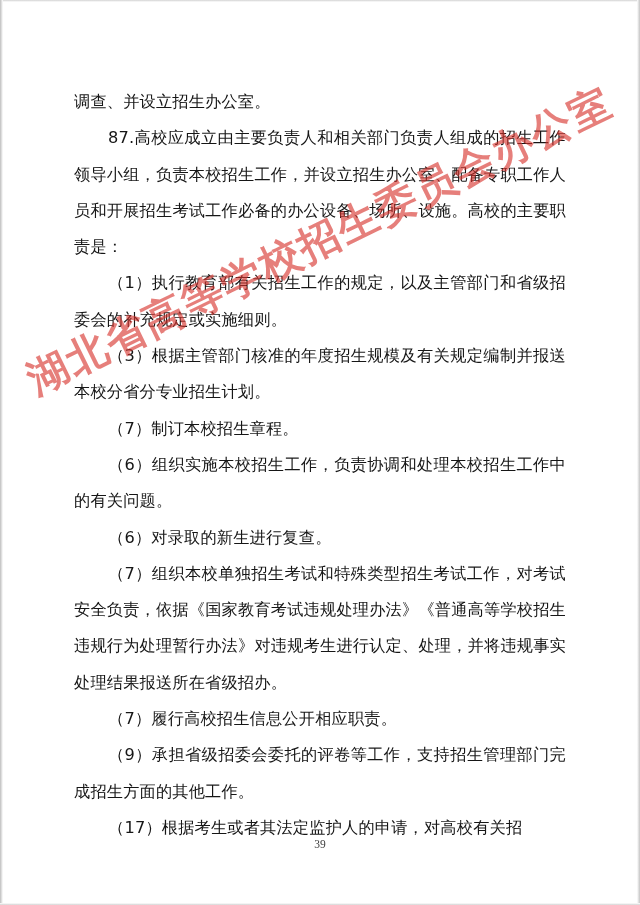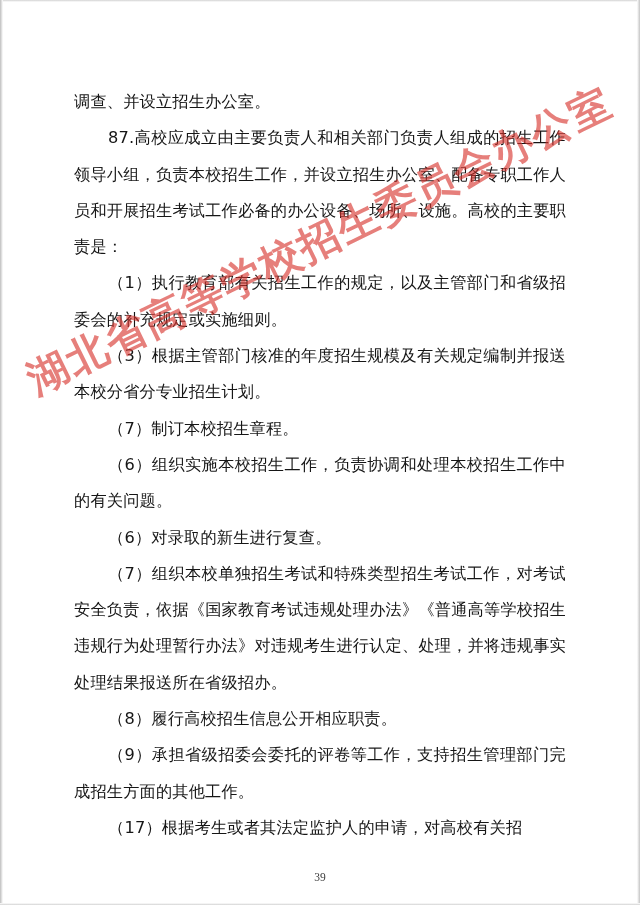--- a/index.html
+++ b/index.html
@@ -59,21 +59,20 @@
   }
   .page-number {
     position: absolute;
     left: 0;
     right: 0;
     top: 838px;
     text-align: center;
     font-size: 11.5px;
     color: #3a3a3a;
     font-family: "Liberation Serif", serif;
-    margin-top: 33px;
   }
   
   .watermark {
     position: absolute;
     left: 30px;
     top: 355px;
     width: 580px;
     transform: rotate(-26deg);
     transform-origin: left center;
     color: #d7322c;
@@ -97,21 +96,21 @@
 
   <div class="body-text">
     <p class="para">调查、并设立招生办公室。</p>
     <p class="para indent">87.高校应成立由主要负责人和相关部门负责人组成的招生工作领导小组，负责本校招生工作，并设立招生办公室、配备专职工作人员和开展招生考试工作必备的办公设备、场所、设施。高校的主要职责是：</p>
     <p class="para indent">（1）执行教育部有关招生工作的规定，以及主管部门和省级招委会的补充规定或实施细则。</p>
     <p class="para indent">（3）根据主管部门核准的年度招生规模及有关规定编制并报送本校分省分专业招生计划。</p>
     <p class="para indent">（7）制订本校招生章程。</p>
     <p class="para indent">（6）组织实施本校招生工作，负责协调和处理本校招生工作中的有关问题。</p>
     <p class="para indent">（6）对录取的新生进行复查。</p>
     <p class="para indent">（7）组织本校单独招生考试和特殊类型招生考试工作，对考试安全负责，依据《国家教育考试违规处理办法》《普通高等学校招生违规行为处理暂行办法》对违规考生进行认定、处理，并将违规事实处理结果报送所在省级招办。</p>
-    <p class="para indent">（8）履行高校招生信息公开相应职责。</p>
+    <p class="para indent">（7）履行高校招生信息公开相应职责。</p>
     <p class="para indent">（9）承担省级招委会委托的评卷等工作，支持招生管理部门完成招生方面的其他工作。</p>
     <p class="para indent">（17）根据考生或者其法定监护人的申请，对高校有关招</p>
   </div>
 
   <div class="watermark">湖北省高等学校招生委员会办公室</div>
 
   <div class="page-number">39</div>
 </div>
 
 </body></html>

